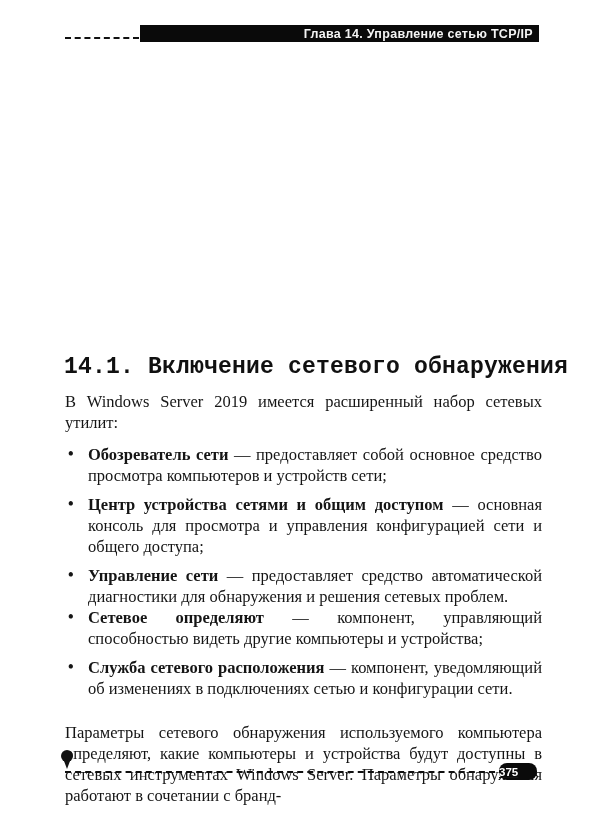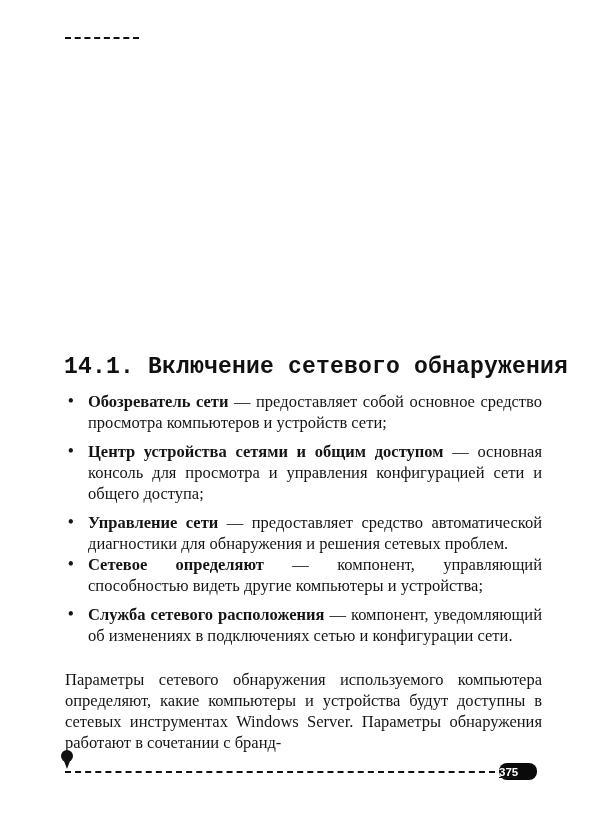--- a/index.html
+++ b/index.html
@@ -147,25 +147,29 @@
     font-weight: bold;
     color: #ffffff;
   }
 </style>
 </head>
 <body>
 
 <div class="page">
 
   <div class="header-dash-rule"></div>
+  <div class="chapter-bar">
+    <span>Глава 14. Управление сетью TCP/IP</span>
+  </div>
 
   <h1 class="section-heading">14.1. Включение сетевого обнаружения</h1>
 
   <div class="content">
 
+    <p class="para-intro">В Windows Server 2019 имеется расширенный набор сетевых утилит:</p>
 
     <ul class="item-list">
       <li>
         <span class="bullet">•</span>
         <span class="term">Обозреватель сети</span>
         <span>— предоставляет собой основное средство просмотра компьютеров и устройств сети;</span>
       </li>
       <li>
         <span class="bullet">•</span>
         <span class="term">Центр устройства сетями и общим доступом</span>

